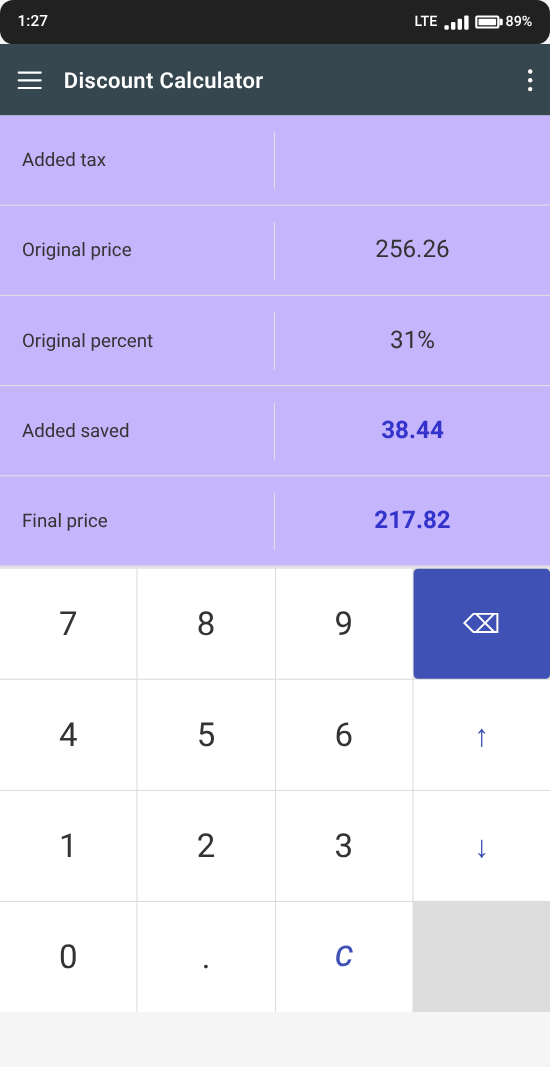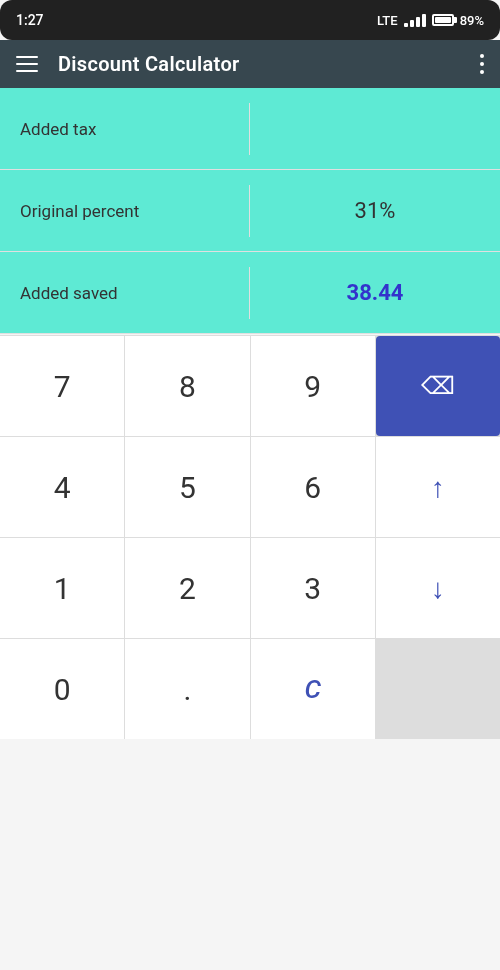--- a/index.html
+++ b/index.html
@@ -55,21 +55,21 @@
       border-radius: 1px;
     }
 
     
     .app-bar {
       background: #37474f;
       color: white;
       display: flex;
       align-items: center;
       padding: 0 16px;
-      height: 48px;
+      height: 65px;
       gap: 20px;
     }
     .hamburger-icon {
       cursor: pointer;
       display: flex;
       flex-direction: column;
       gap: 5px;
     }
     .hamburger-icon span {
       display: block;
@@ -94,21 +94,21 @@
     .more-icon span {
       display: block;
       width: 4px;
       height: 4px;
       background: white;
       border-radius: 50%;
     }
 
     
     .calc-table {
-      background: #5eead4;
+      background: #c4b5fd;
       width: 100%;
     }
     .calc-row {
       display: flex;
       border-bottom: 1px solid #e0e0e0;
       min-height: 82px;
       align-items: center;
     }
     .calc-label {
       flex: 0 0 250px;
@@ -219,31 +219,39 @@
   </div>
 </div>
 
 <div class="calc-table">
 
   <div class="calc-row">
     <div class="calc-label">Added tax</div>
     <div class="calc-value"></div>
   </div>
 
+  <div class="calc-row">
+    <div class="calc-label">Original price</div>
+    <div class="calc-value">256.26</div>
+  </div>
 
   <div class="calc-row">
     <div class="calc-label">Original percent</div>
     <div class="calc-value">31%</div>
   </div>
 
   <div class="calc-row">
     <div class="calc-label">Added saved</div>
     <div class="calc-value blue">38.44</div>
   </div>
 
+  <div class="calc-row">
+    <div class="calc-label">Final price</div>
+    <div class="calc-value blue">217.82</div>
+  </div>
 
 </div>
 
 <div class="keypad">
 
   <div class="key">7</div>
   <div class="key">8</div>
   <div class="key">9</div>
   <div class="key backspace-key">
     <span style="font-size:24px;">⌫</span>

